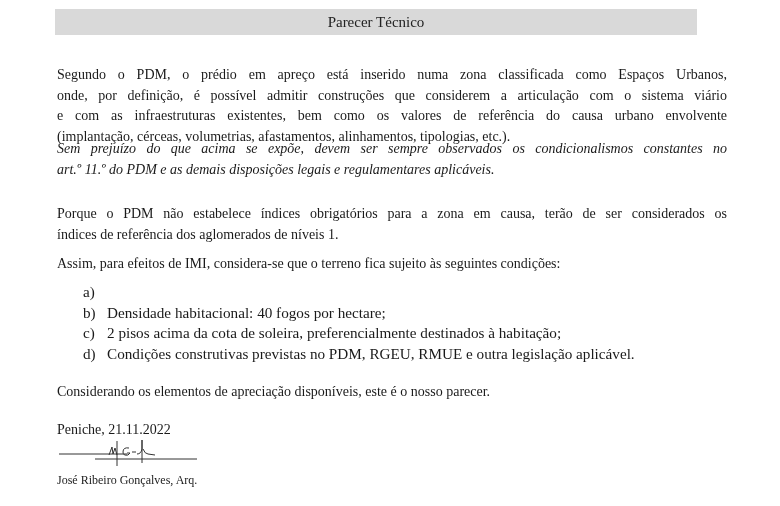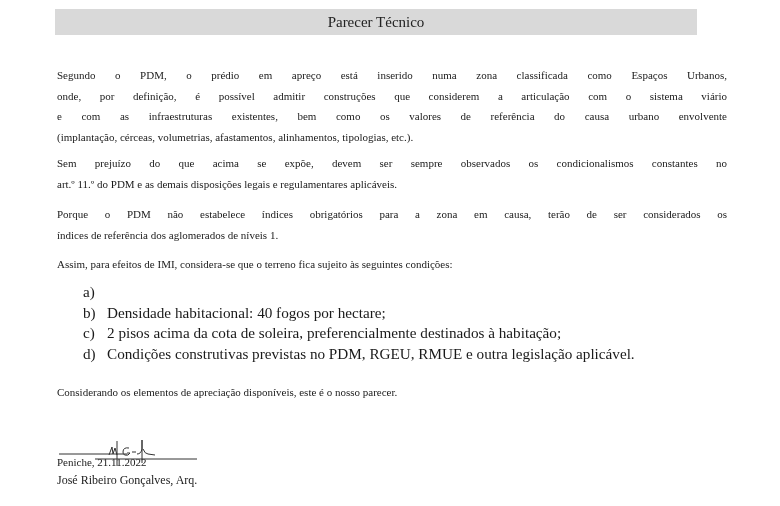--- a/index.html
+++ b/index.html
@@ -25,35 +25,35 @@
       display: flex;
       align-items: center;
       justify-content: center;
       font-size: 15px;
       color: #222;
     }
     .para {
       position: absolute;
       left: 57px;
       width: 670px;
-      font-size: 11px;
+      font-size: 14px;
       line-height: 20.5px;
       text-align: justify;
       margin: 0;
     }
     .para .line {
       display: block;
       text-align-last: justify;
       white-space: nowrap;
     }
     .para .line.last {
       text-align-last: left;
     }
     .p1 { top: 65px; }
-    .p2 { top: 153px; }
+    .p2 { top: 139px; font-style: italic; }
     .p3 { top: 204px; }
     .p4 { top: 254px; }
     .list {
       position: absolute;
       left: 83px;
       top: 282px;
       margin: 0;
       padding: 0;
       list-style: none;
       font-size: 15.2px;
@@ -61,21 +61,21 @@
     }
     .list li {
       display: flex;
       white-space: nowrap;
     }
     .list .marker {
       width: 24px;
       display: inline-block;
     }
     .p5 { top: 382px; }
-    .p6 { top: 420px; margin-top: 32px; }
+    .p6 { top: 420px; }
     .signature {
       position: absolute;
       left: 55px;
       top: 432px;
       width: 160px;
       height: 36px;
     }
     .signer {
       position: absolute;
       left: 57px;

